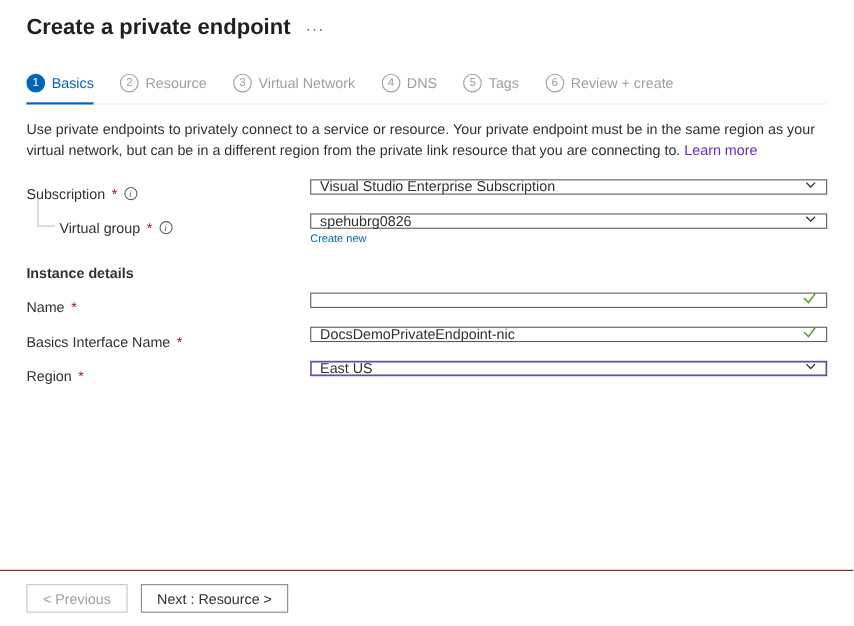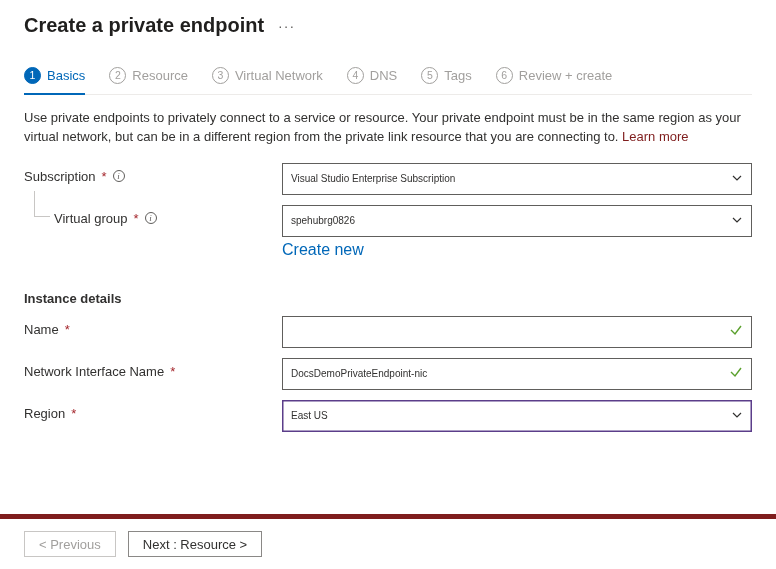--- a/index.html
+++ b/index.html
@@ -8,35 +8,35 @@
   .title-row { display:flex; align-items:center; gap:14px; margin-bottom:24px; }
   .title { font-size:20px; font-weight:600; color:#201f1e; }
   .ellipsis { color:#605e5c; font-size:14px; letter-spacing:1px; }
   .tabs { display:flex; align-items:center; gap:24px; border-bottom:1px solid #edebe9; margin-bottom:14px; }
   .tab { display:flex; align-items:center; gap:6px; padding:6px 0 10px 0; color:#a19f9d; cursor:pointer; position:relative; }
   .tab.active { color:#0067b8; }
   .tab.active::after { content:""; position:absolute; left:0; right:0; bottom:-1px; height:2px; background:#0067b8; }
   .tab-num { width:17px; height:17px; border-radius:50%; border:1px solid #a19f9d; display:flex; align-items:center; justify-content:center; font-size:10.5px; line-height:1; }
   .tab.active .tab-num { background:#0067b8; border-color:#0067b8; color:#fff; }
   .intro { color:#323130; line-height:1.45; margin-bottom:16px; }
-  .learn { color:#7f1d1d; cursor:pointer; }
+  .learn { color:#6d28d9; cursor:pointer; }
   .section-title { font-weight:600; font-size:13px; color:#323130; margin:10px 0 10px 0; }
   .field-row { display:flex; align-items:flex-start; margin-bottom:10px; }
   .label-col { width:258px; flex:none; display:flex; align-items:center; gap:6px; padding-top:6px; color:#323130; }
   .label-col.indented { padding-left:30px; position:relative; }
   .tree-connector { position:absolute; left:10px; top:-14px; width:16px; height:26px; border-left:1px solid #c8c6c4; border-bottom:1px solid #c8c6c4; }
   .req { color:#a4262c; }
   .info-icon { width:12px; height:12px; border:1px solid #605e5c; border-radius:50%; display:inline-flex; align-items:center; justify-content:center; font-size:9px; color:#605e5c; cursor:default; font-family:Georgia, serif; font-style:italic; }
   .control-col { flex:1; }
-  .dropdown, .textbox { width:100%; height:32px; border:1px solid #605e5c; background:#fff; display:flex; align-items:center; padding:0 8px; font-size:10px; color:#323130; position:relative; }
+  .dropdown, .textbox { width:100%; height:14px; border:1px solid #605e5c; background:#fff; display:flex; align-items:center; padding:0 8px; font-size:13px; color:#323130; position:relative; }
   .dropdown.focused { border-color:#5b3d8a; box-shadow:0 0 0 0.5px #5b3d8a inset;gap:16px; }
   .chevron { margin-left:auto; color:#323130; }
   .check-ok { margin-left:auto; color:#5aa02c; font-size:14px; }
-  .create-new { color:#0067b8; font-size:16px; margin-top:4px; cursor:pointer; }
-  .footer { position:absolute; left:0; right:0; bottom:0; border-top:5px solid #7f1d1d; padding:12px 24px; display:flex; gap:12px; background:#fff; }
+  .create-new { color:#0067b8; font-size:10px; margin-top:4px; cursor:pointer; }
+  .footer { position:absolute; left:0; right:0; bottom:0; border-top:1px solid #7f1d1d; padding:12px 24px; display:flex; gap:12px; background:#fff; }
   .btn { height:26px; padding:0 14px; border:1px solid #8a8886; background:#fff; font-size:13px; cursor:pointer; display:flex; align-items:center; }
   .btn.disabled { color:#a19f9d; border-color:#c8c6c4; cursor:default; }
 </style>
 </head>
 <body>
 
 <div class="page">
 
   <div class="title-row">
     <div class="title">Create a private endpoint</div>
@@ -106,41 +106,41 @@
         <span class="chevron">
           <svg width="12" height="12" viewBox="0 0 12 12">
               <path d="M2 4 L6 8 L10 4" fill="none" stroke="#323130" stroke-width="1.2"></path>
             </svg>
         </span>
       </div>
       <div class="create-new">Create new</div>
     </div>
   </div>
 
-  <div class="section-title" style="margin-top:32px;">Instance details</div>
+  <div class="section-title" style="margin-top:18px;">Instance details</div>
 
   <div class="field-row">
     <div class="label-col">
       <span>Name</span>
       <span class="req">*</span>
     </div>
     <div class="control-col">
       <div class="textbox">
         <span class="check-ok">
           <svg width="14" height="14" viewBox="0 0 14 14">
               <path d="M2 7 L6 11 L12 3" fill="none" stroke="#5aa02c" stroke-width="1.4"></path>
             </svg>
         </span>
       </div>
     </div>
   </div>
 
   <div class="field-row">
     <div class="label-col">
-      <span>Network Interface Name</span>
+      <span>Basics Interface Name</span>
       <span class="req">*</span>
     </div>
     <div class="control-col">
       <div class="textbox">
         <span>DocsDemoPrivateEndpoint-nic</span>
         <span class="check-ok">
           <svg width="14" height="14" viewBox="0 0 14 14">
               <path d="M2 7 L6 11 L12 3" fill="none" stroke="#5aa02c" stroke-width="1.4"></path>
             </svg>
         </span>

